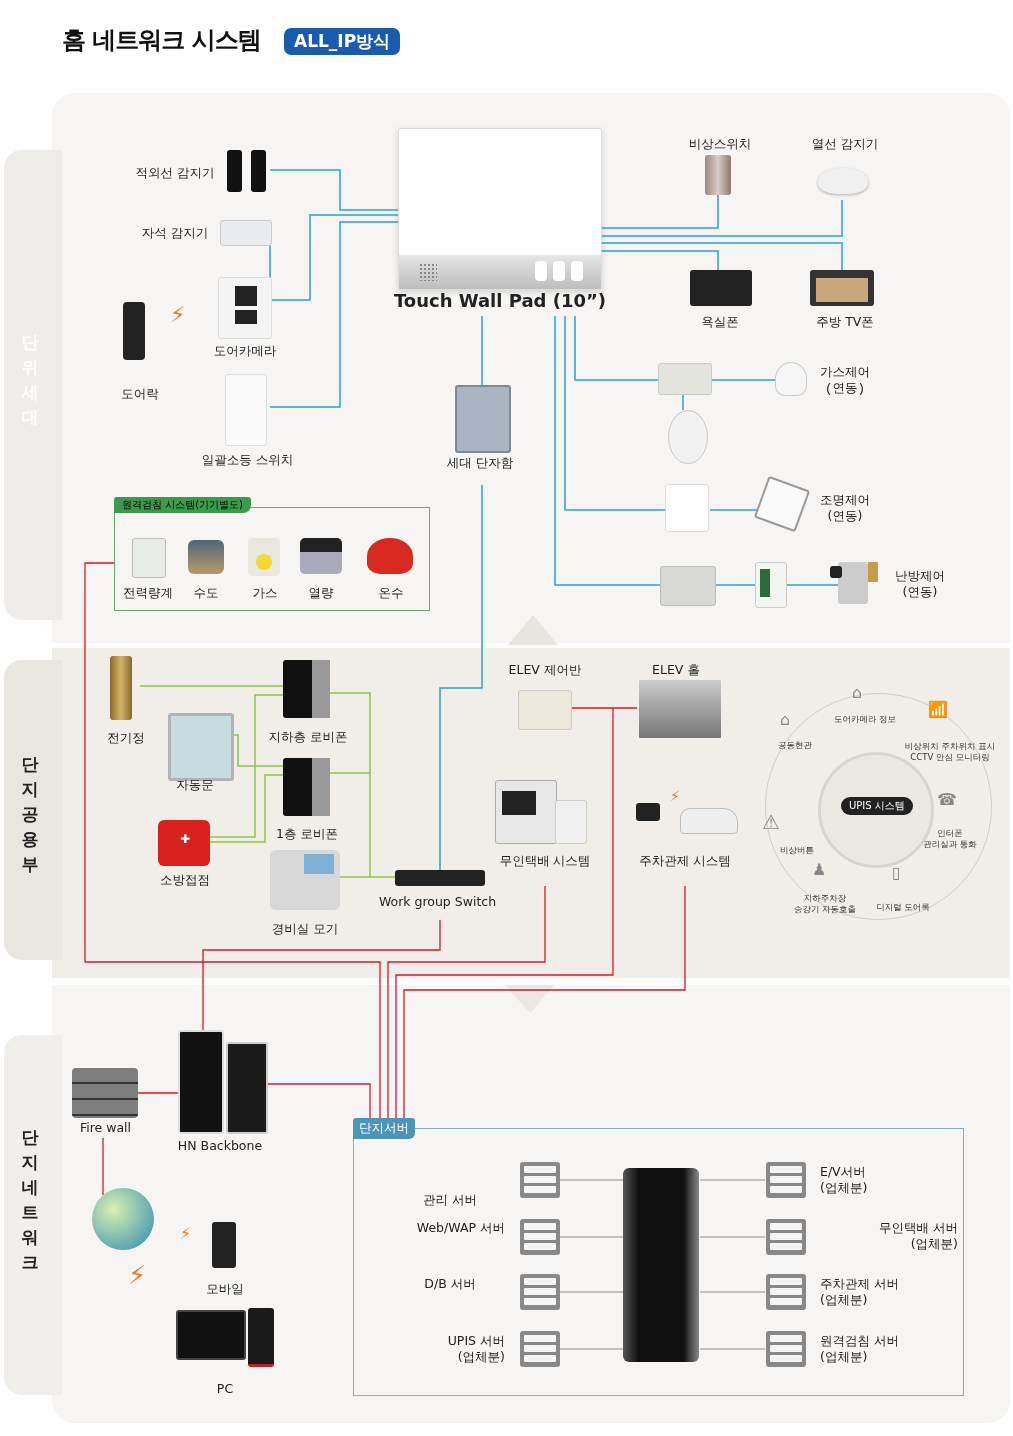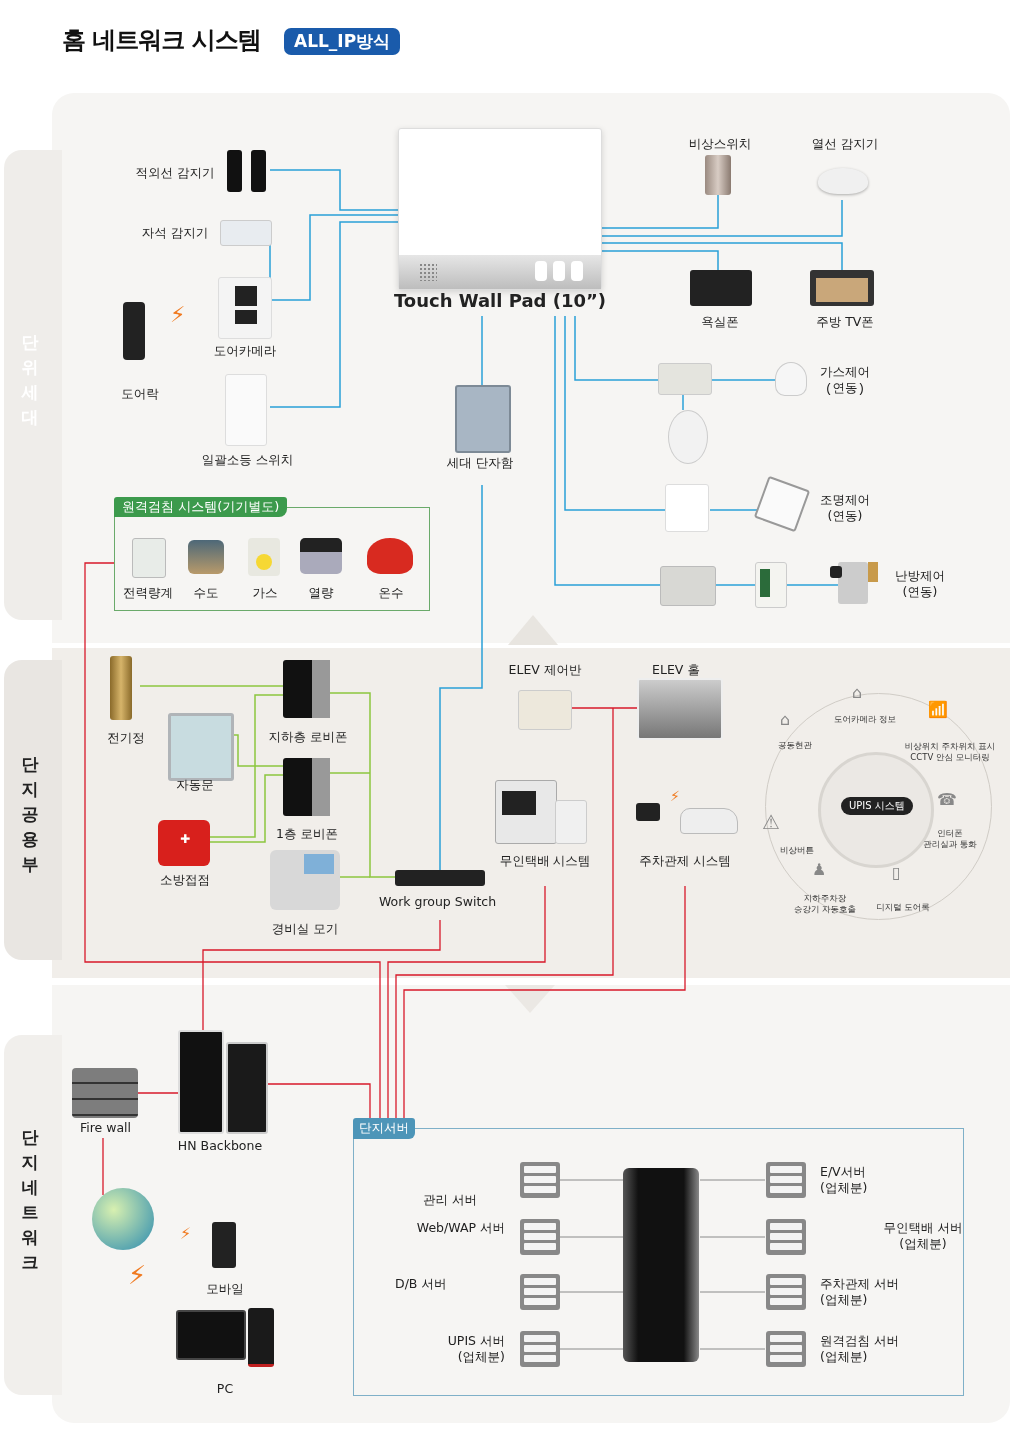--- a/index.html
+++ b/index.html
@@ -10,21 +10,21 @@
   .badge{left:284px;top:28px;background:#1a5bab;color:#fff;font-weight:bold;font-size:17px;padding:2px 10px;border-radius:7px;}
   .zone{position:absolute;left:52px;width:958px;background:#f5f3f0;}
   .z1{top:93px;height:550px;border-radius:22px 22px 0 0;background:#f6f5f3;}
   .z2{top:648px;height:330px;background:#f1eeea;}
   .z3{top:985px;height:438px;border-radius:0 0 22px 22px;background:#f6f5f3;}
   .tab{position:absolute;left:4px;width:58px;background:#f0eeeb;border-radius:18px 0 0 18px;}
   .tabtxt{position:absolute;left:18px;width:24px;font-size:17px;font-weight:bold;line-height:25px;text-align:center;}
   .dev{position:absolute;border-radius:3px;}
   svg.wires{position:absolute;left:0;top:0;width:1013px;height:1436px;pointer-events:none;}
   .box-green{position:absolute;left:114px;top:507px;width:314px;height:102px;border:1.5px solid #6aaa6a;}
-  .green-tag{position:absolute;left:114px;top:497px;background:#3c9a4c;color:#ffffff;font-size:13px;padding:1px 8px;border-radius:3px 3px 8px 0;}
+  .green-tag{position:absolute;left:114px;top:497px;background:#3c9a4c;color:#000000;font-size:10px;padding:1px 8px;border-radius:3px 3px 8px 0;}
   .server-box{position:absolute;left:353px;top:1128px;width:609px;height:266px;border:1.5px solid #7fb0c8;}
   .server-tag{position:absolute;left:353px;top:1118px;background:#4d95b8;color:#fff;font-size:12.5px;padding:2px 6px;border-radius:3px 3px 6px 0;}
   .srv{position:absolute;width:40px;height:36px;background:#888;border-radius:3px;}
   .srv i{position:absolute;left:4px;right:4px;height:7px;background:#f4f4f4;border-radius:1px;}
   .upis-ring{position:absolute;left:765px;top:693px;width:225px;height:225px;border-radius:50%;border:1.5px solid #d0ccc6;}
   .upis-inner{position:absolute;left:818px;top:752px;width:110px;height:110px;border-radius:50%;background:#ebe8e4;border:3px solid #d8d5d0;}
   .upis-pill{position:absolute;left:841px;top:797px;background:#222;color:#fff;font-size:10px;padding:2px 8px;border-radius:10px;}
   .ulbl{position:absolute;font-size:8.5px;color:#333;text-align:center;line-height:11px;white-space:nowrap;}
   .uico{position:absolute;font-size:16px;color:#888;}
   .bolt{position:absolute;color:#f07a20;font-size:22px;font-weight:bold;}
@@ -257,21 +257,21 @@
 <div class="dev" style="left:176px;top:1310px;width:66px;height:46px;background:#111;border:2px solid #444;"></div>
 <div class="dev" style="left:248px;top:1308px;width:26px;height:56px;background:#1a1a1a;border-bottom:3px solid #c02020;"></div>
 <div class="lbl" style="left:205px;top:1381px;width:40px;">PC</div>
 
 <div class="server-box"></div>
 <div class="server-tag">단지서버</div>
 <div class="dev" style="left:623px;top:1168px;width:76px;height:194px;background:linear-gradient(90deg,#555,#111 20%,#111 80%,#888);border-radius:6px;"></div>
 
 <div class="lbl" style="left:395px;top:1192px;width:110px;">관리 서버</div>
 <div class="lbl" style="left:395px;top:1220px;width:110px;text-align:right;">Web/WAP 서버</div>
-<div class="lbl" style="left:395px;top:1276px;width:110px;text-align:left;">D/B 서버</div>
+<div class="lbl" style="left:395px;top:1276px;width:110px;text-align:center;">D/B 서버</div>
 <div class="lbl" style="left:395px;top:1333px;width:110px;text-align:right;white-space:pre-line;">UPIS 서버
 (업체분)</div>
 
 <div class="srv" style="left:520px;top:1162px;">
     <i style="top:4px"></i>
     <i style="top:14px"></i>
     <i style="top:24px"></i>
   </div>
 <div class="srv" style="left:520px;top:1219px;">
     <i style="top:4px"></i>
@@ -305,18 +305,18 @@
     <i style="top:24px"></i>
   </div>
 <div class="srv" style="left:766px;top:1331px;">
     <i style="top:4px"></i>
     <i style="top:14px"></i>
     <i style="top:24px"></i>
   </div>
 
 <div class="lbl" style="left:820px;top:1164px;width:110px;text-align:left;white-space:pre-line;">E/V서버
 (업체분)</div>
-<div class="lbl" style="left:868px;top:1220px;width:110px;text-align:center;white-space:pre-line;">무인택배 서버
+<div class="lbl" style="left:848px;top:1220px;width:110px;text-align:right;white-space:pre-line;">무인택배 서버
 (업체분)</div>
 <div class="lbl" style="left:820px;top:1276px;width:110px;text-align:left;white-space:pre-line;">주차관제 서버
 (업체분)</div>
 <div class="lbl" style="left:820px;top:1333px;width:110px;text-align:left;white-space:pre-line;">원격검침 서버
 (업체분)</div>
 
 </body></html>

